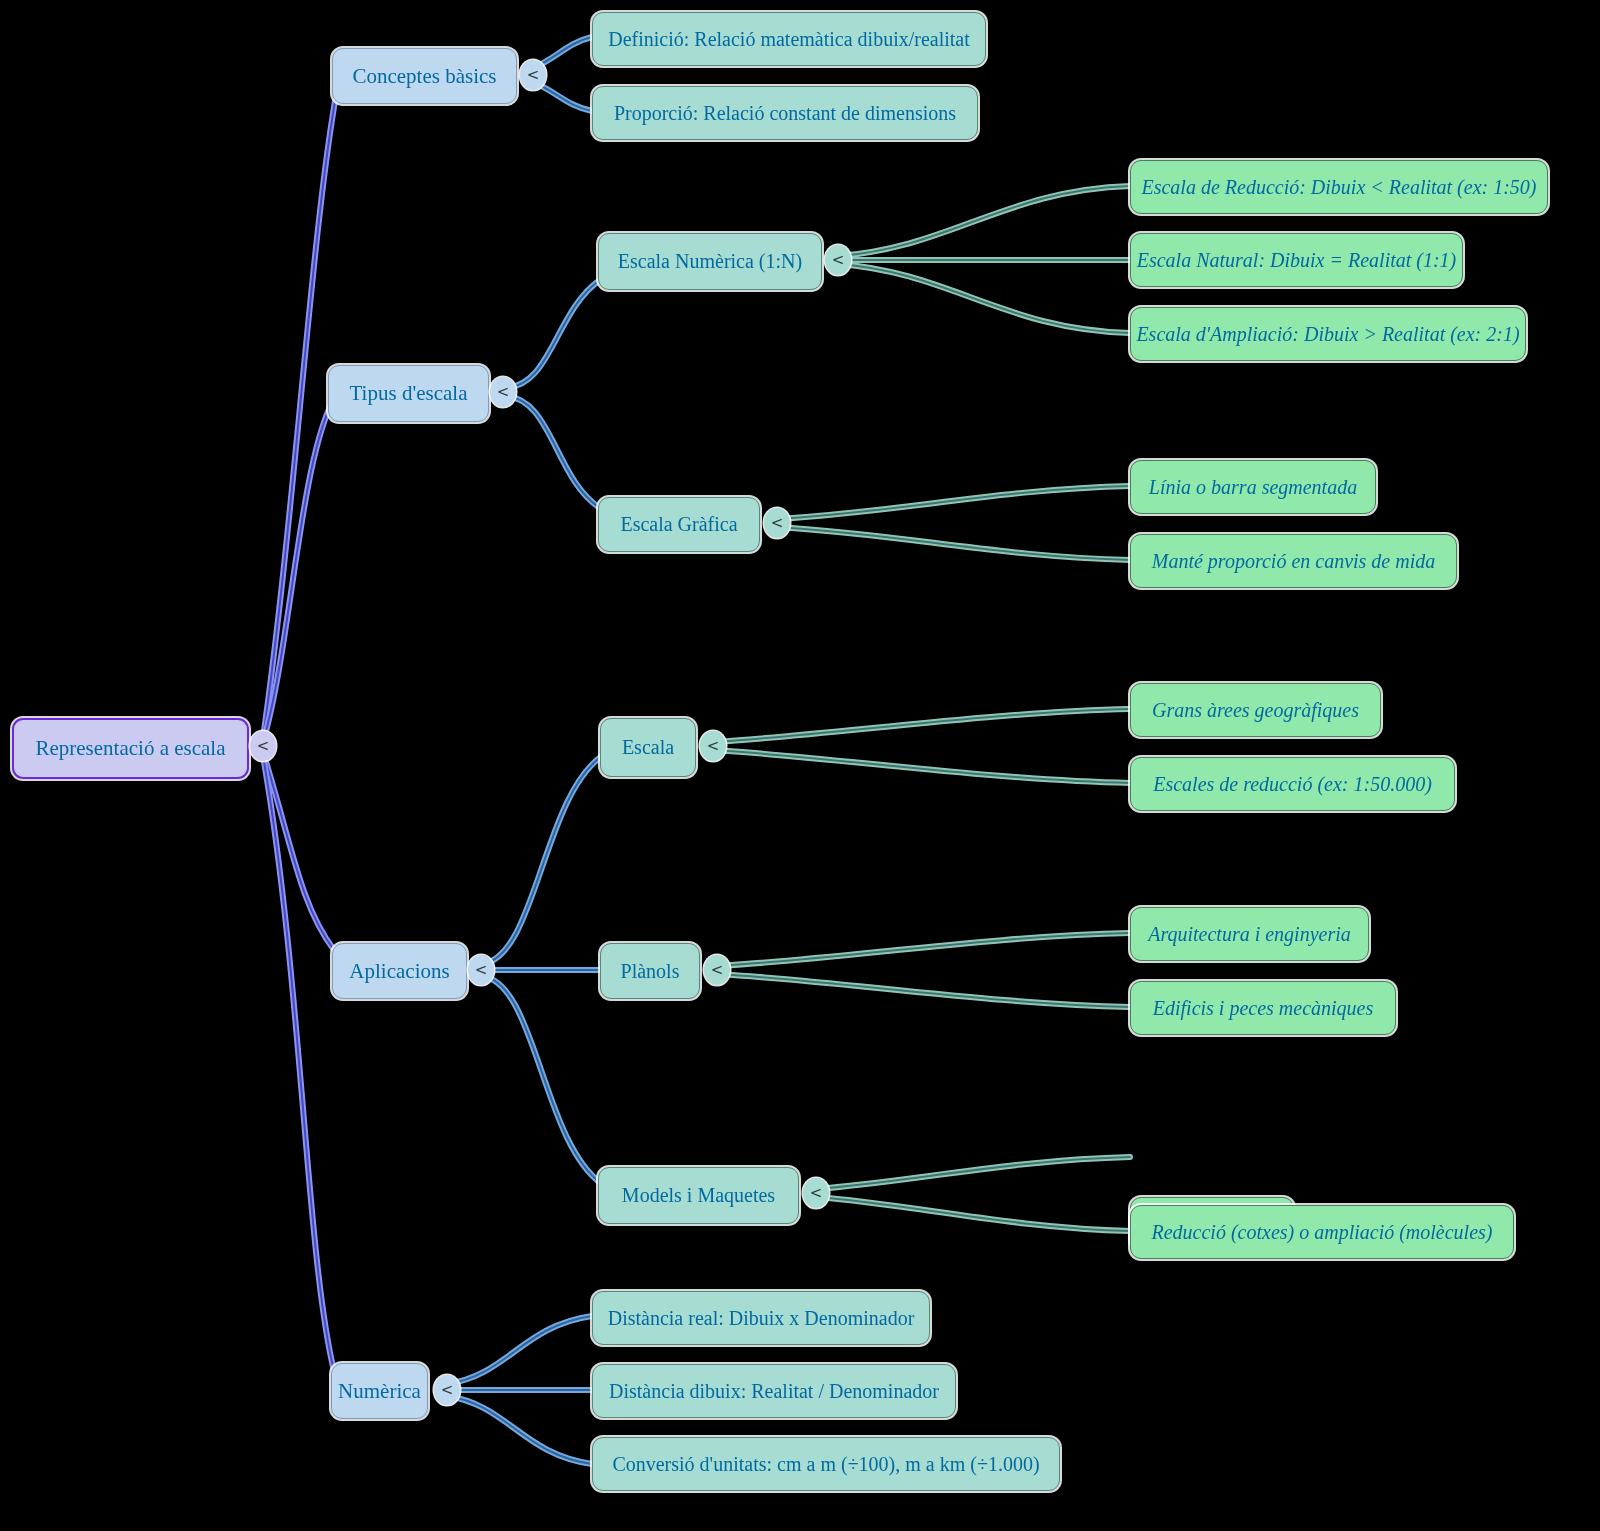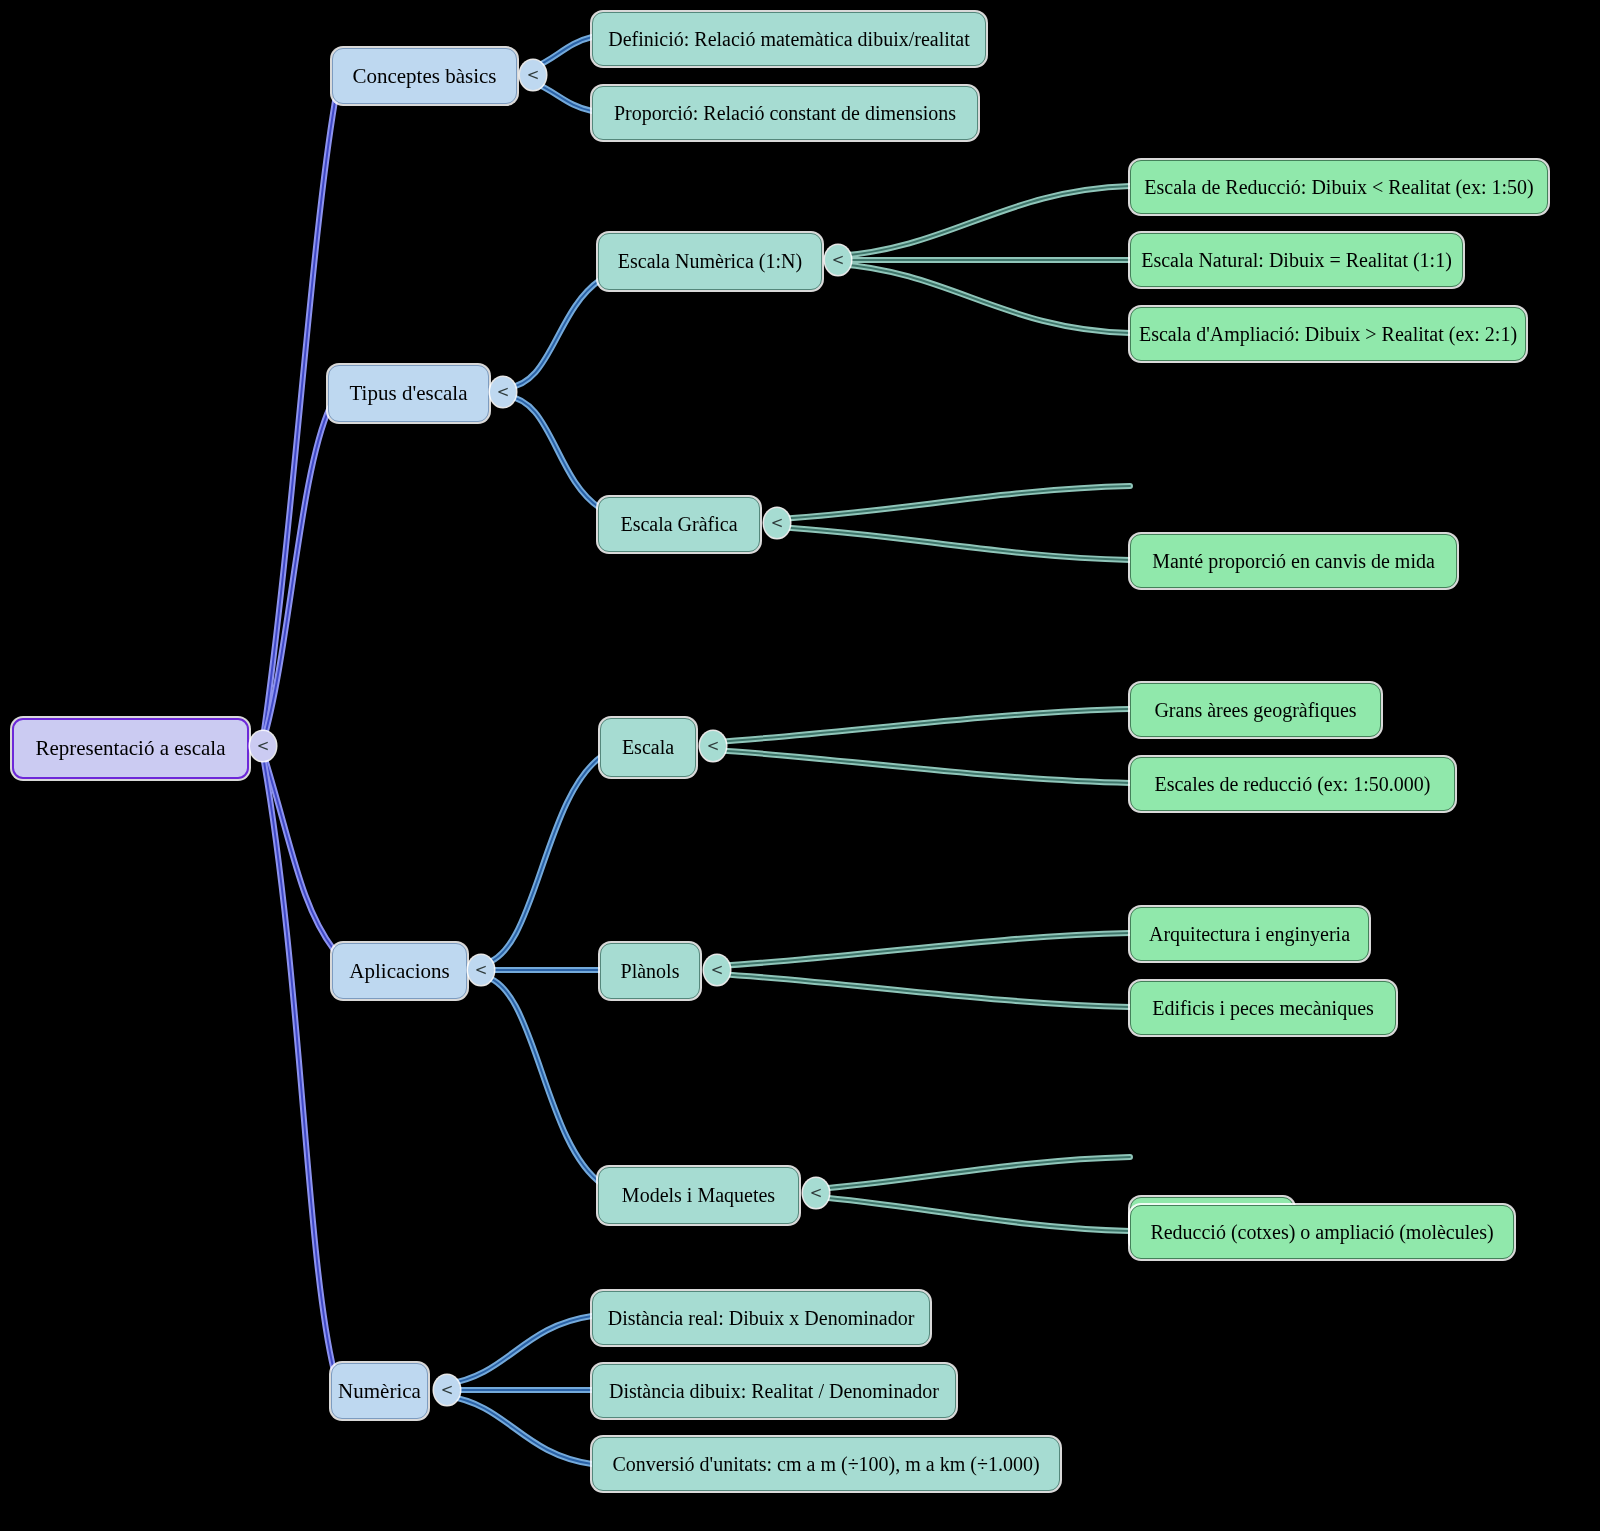--- a/index.html
+++ b/index.html
@@ -11,28 +11,28 @@
   .edge path { fill:none; stroke-linecap:round; }
   .purple .halo { stroke:#8d93ef; stroke-width:6; }
   .purple .core { stroke:#4049c6; stroke-width:2; }
   .blue   .halo { stroke:#74a9da; stroke-width:6; }
   .blue   .core { stroke:#2b63a8; stroke-width:2; }
   .teal   .halo { stroke:#8fc5b9; stroke-width:6; }
   .teal   .core { stroke:#3f766b; stroke-width:2; }
 
   .node {
     position:absolute; display:flex; align-items:center; justify-content:center;
-    white-space:nowrap; border-radius:11px; color:#000000;
+    white-space:nowrap; border-radius:11px; color:#0369a1;
     box-shadow:0 0 0 2px rgba(255,255,255,0.85);
     text-align:center;
   }
   .l0 { background:#cbcbf2; border:2px solid #6d28d9; font-size:21px; }
   .l1 { background:#bed8f0; border:1px solid #7d9cc0; font-size:21px; }
   .l2 { background:#a6dcd2; border:1px solid #55887c; font-size:20px; }
-  .l3 { background:#90e8ab; border:1px solid #44815a; font-size:20px; }
+  .l3 { background:#90e8ab; border:1px solid #44815a; font-size:20px;font-style:italic; }
 
   .toggle {
     position:absolute; width:26px; height:30px; border-radius:50%;
     display:flex; align-items:center; justify-content:center;
     font-family:"DejaVu Sans", sans-serif; font-size:15px; color:#2e3a3a;
     box-shadow:0 0 0 1.5px rgba(255,255,255,0.9); cursor:pointer;
   }
   .t0 { background:#cbcbf2; }
   .t1 { background:#bed8f0; }
   .t2 { background:#a6dcd2; }
@@ -198,20 +198,23 @@
 
   <div class="node l3" style="left:1130px;top:160px;width:416px;height:52px">
     <span>Escala de Reducció: Dibuix &lt; Realitat (ex: 1:50)</span>
     </div>
   <div class="node l3" style="left:1130px;top:233px;width:331px;height:52px">
     <span>Escala Natural: Dibuix = Realitat (1:1)</span>
     </div>
   <div class="node l3" style="left:1130px;top:307px;width:394px;height:52px">
     <span>Escala d'Ampliació: Dibuix &gt; Realitat (ex: 2:1)</span>
     </div>
+  <div class="node l3" style="left:1130px;top:460px;width:244px;height:52px">
+    <span>Línia o barra segmentada</span>
+    </div>
   <div class="node l3" style="left:1130px;top:534px;width:325px;height:52px">
     <span>Manté proporció en canvis de mida</span>
     </div>
   <div class="node l3" style="left:1130px;top:683px;width:249px;height:52px">
     <span>Grans àrees geogràfiques</span>
     </div>
   <div class="node l3" style="left:1130px;top:757px;width:323px;height:52px">
     <span>Escales de reducció (ex: 1:50.000)</span>
     </div>
   <div class="node l3" style="left:1130px;top:907px;width:237px;height:52px">

